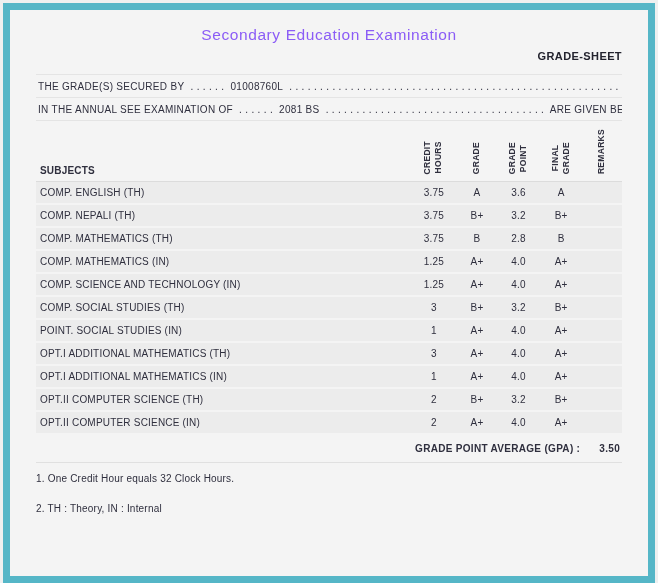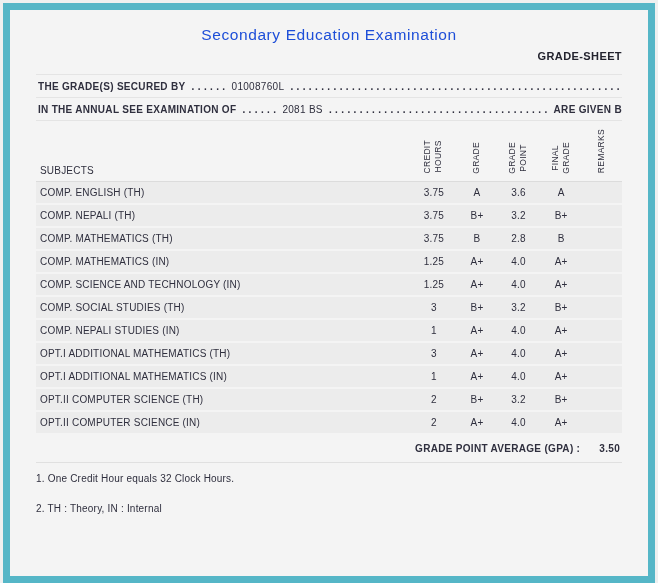--- a/index.html
+++ b/index.html
@@ -13,21 +13,21 @@
   .frame {
     position: absolute;
     left: 3px; top: 3px; right: 3px; bottom: 0;
     border: 7px solid #55b6c7;
     background: #f4f4f4;
     padding: 8px 26px 0 26px;
     overflow: hidden;
   }
   .page-title {
     text-align: center;
-    color: #1d4ed8;
+    color: #8b5cf6;
     font-size: 15.5px;
     letter-spacing: 0.6px;
     margin-top: 8px;
   }
   .sheet-title {
     text-align: right;
     font-size: 11px;
     font-weight: 700;
     letter-spacing: 0.4px;
     margin-top: 6px;
@@ -39,31 +39,31 @@
     font-size: 10px;
     letter-spacing: 0.3px;
   }
   .info-line {
     padding: 6px 2px 5px 2px;
     border-bottom: 1px solid #e4e4e4;
     white-space: nowrap;
     overflow: hidden;
   }
   .info-line .val { font-weight: 400; }
-  .info-line span { margin-right: 3px; font-weight: bold; }
+  .info-line span { margin-right: 3px; }
   table {
     width: 100%;
     border-collapse: collapse;
     font-size: 10px;
     margin-top: 2px;
     letter-spacing: 0.2px;
   }
   thead th {
     vertical-align: bottom;
-    font-weight: 400;
+    font-weight: 700;
     padding: 6px 2px 5px 2px;
     border-bottom: 1px solid #dcdcdc;
     height: 58px;
   }
   th.subjects-col { text-align: left; padding-left: 4px; font-size: 10px; }
   th.rot { text-align: center; }
   .vhead {
     display: inline-block;
     writing-mode: vertical-rl;
     transform: rotate(180deg);
@@ -184,21 +184,21 @@
         </tr>
         <tr>
           <td>COMP. SOCIAL STUDIES (TH)</td>
           <td class="center">3</td>
           <td class="center">B+</td>
           <td class="center">3.2</td>
           <td class="center">B+</td>
           <td class="center"></td>
         </tr>
         <tr>
-          <td>COMP. NEPALI STUDIES (IN)</td>
+          <td>POINT. SOCIAL STUDIES (IN)</td>
           <td class="center">1</td>
           <td class="center">A+</td>
           <td class="center">4.0</td>
           <td class="center">A+</td>
           <td class="center"></td>
         </tr>
         <tr>
           <td>OPT.I ADDITIONAL MATHEMATICS (TH)</td>
           <td class="center">3</td>
           <td class="center">A+</td>

